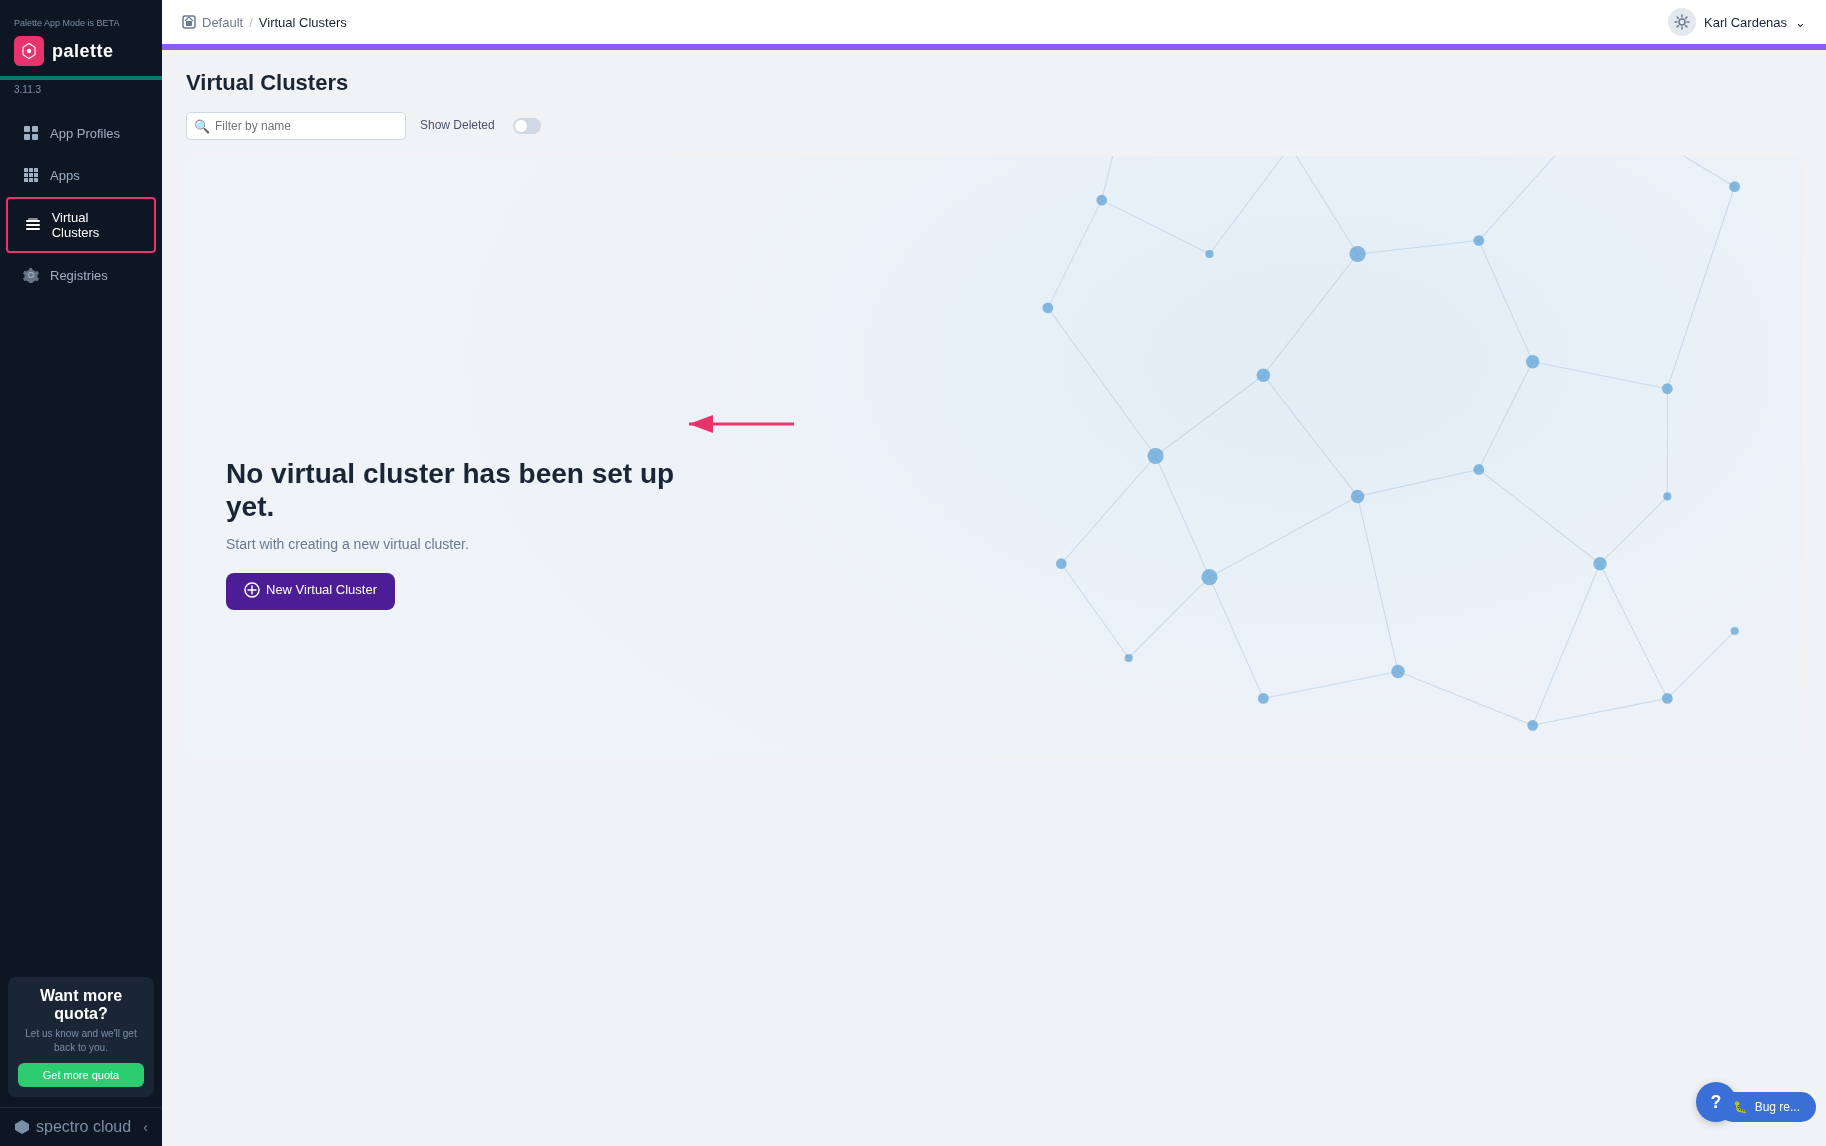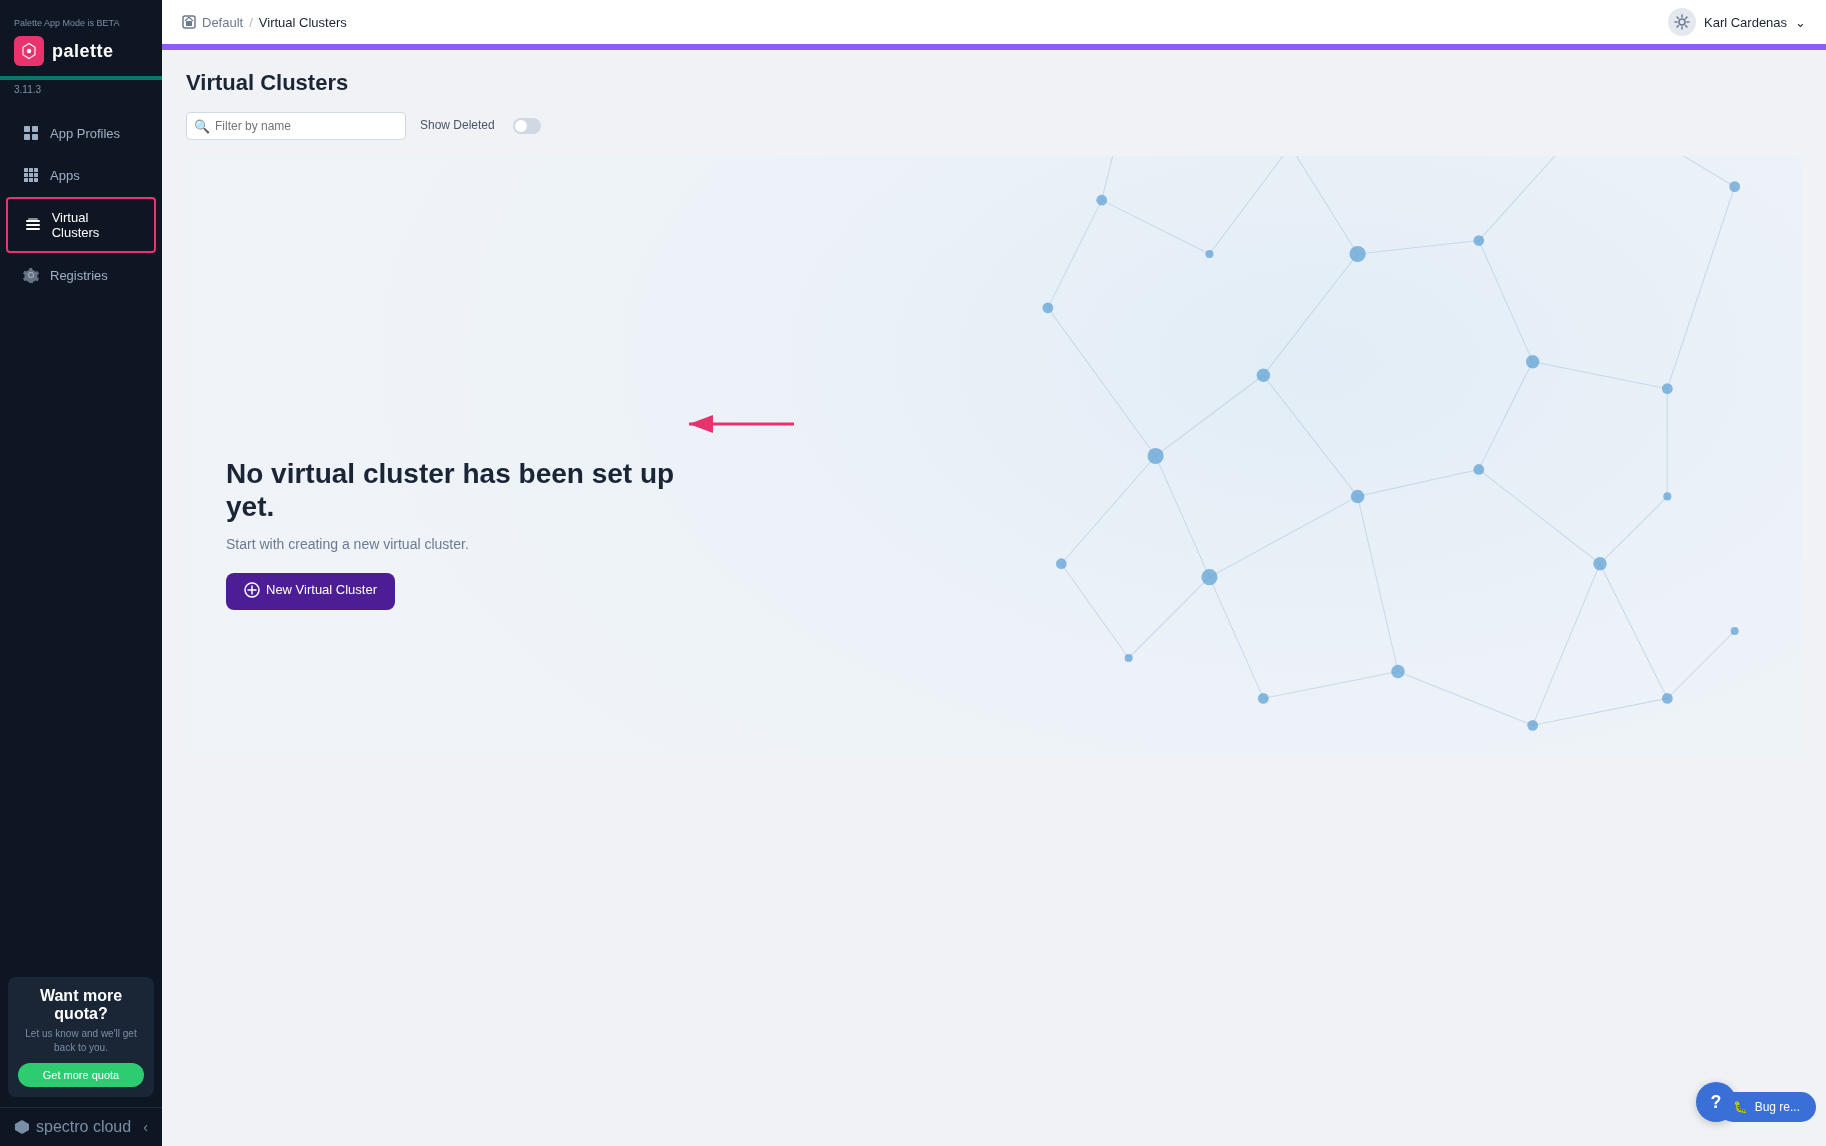--- a/index.html
+++ b/index.html
@@ -128,21 +128,21 @@
     .quota-promo-desc {
       color: #7a8fa6;
       font-size: 10px;
       margin-bottom: 8px;
       line-height: 1.4;
     }
     .quota-promo-btn {
       background: #2ecc71;
       color: #ffffff;
       border: none;
-      border-radius: 12px;
+      border-radius: 6px;
       padding: 6px 14px;
       font-size: 11px;
       cursor: pointer;
       width: 100%;
     }
 
     
     .sidebar-footer {
       padding: 10px 14px;
       border-top: 1px solid #1e2a3a;

